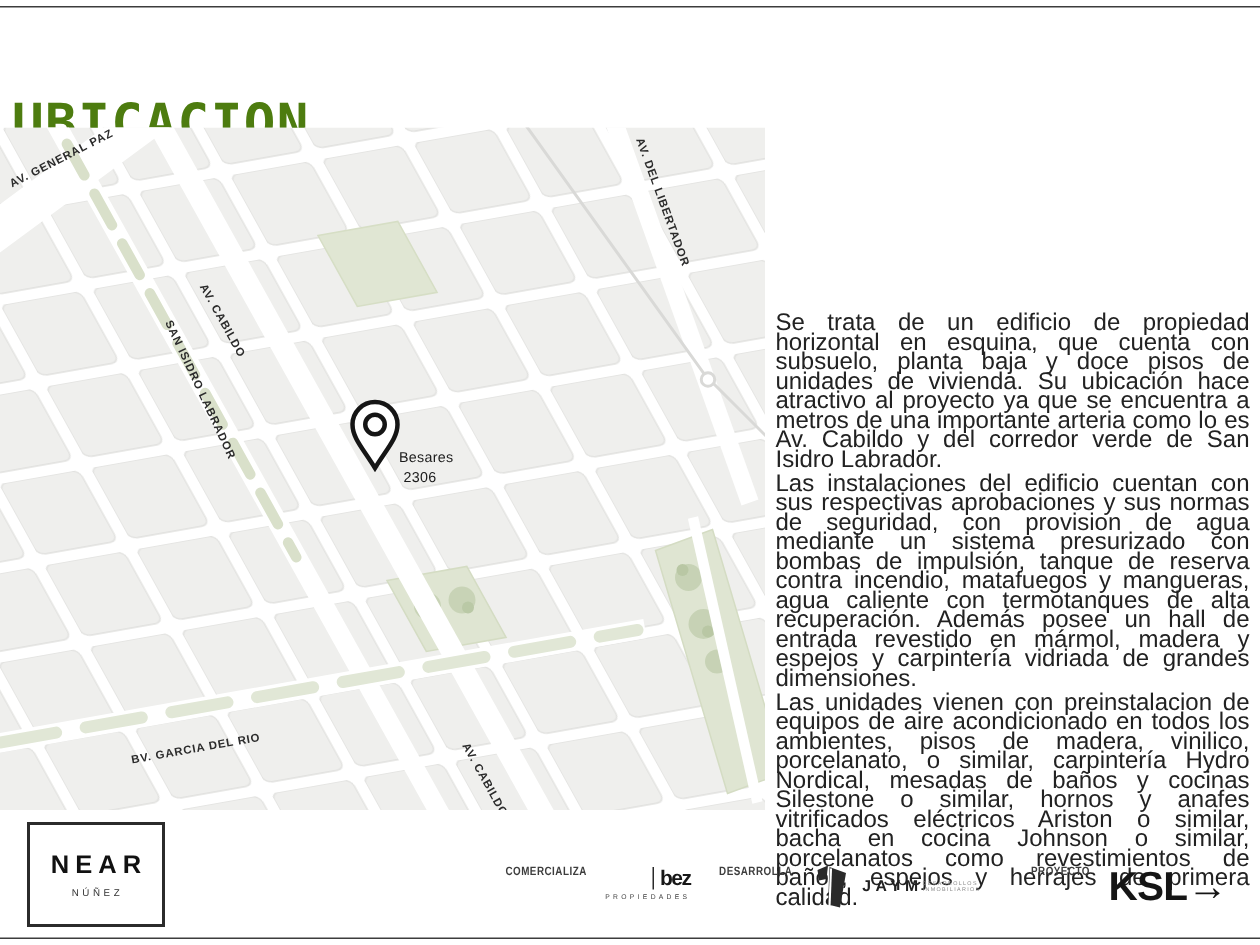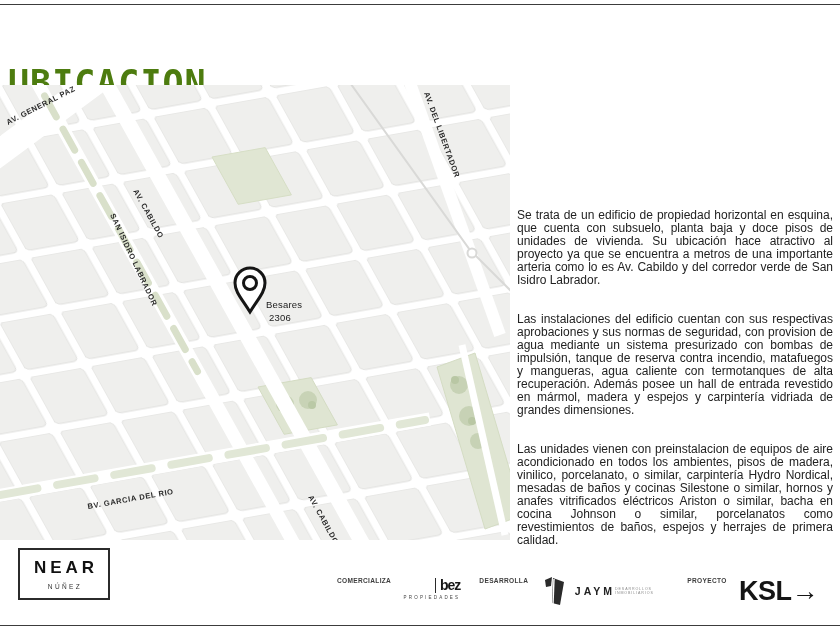--- a/index.html
+++ b/index.html
@@ -21,27 +21,27 @@
   .street-label{
     font-family:"Liberation Sans", sans-serif;
     font-size:7.6px;font-weight:700;letter-spacing:0.6px;fill:#2b2b2b;
   }
   .marker-label{
     font-family:"Liberation Sans", sans-serif;
     font-size:9.5px;font-weight:400;fill:#1a1a1a;letter-spacing:0.2px;
   }
   .desc-col{
     position:absolute;left:517px;top:209px;width:316px;
-    font-size:12px;line-height:13px;text-align:justify;color:#222;
+    font-size:16px;line-height:13px;text-align:justify;color:#222;
   }
   .desc-col p{margin:0;}
-  .desc-col p.gap{margin-top:26px;}
+  .desc-col p.gap{margin-top:3px;}
   
   .brand-box{
-    position:absolute;left:18px;top:548px;width:92px;height:52px;
+    position:absolute;left:18px;top:548px;width:92px;height:70px;
     border:2px solid #2b2b2b;box-sizing:border-box;
     display:flex;flex-direction:column;align-items:center;justify-content:center;
   }
   .brand-name{font-size:17px;font-weight:800;letter-spacing:4px;color:#111;padding-left:4px;}
   .brand-sub{font-size:6.5px;letter-spacing:2.4px;color:#333;margin-top:5px;padding-left:2px;}
   .credits{
     position:absolute;right:22px;top:576px;height:36px;
     display:flex;align-items:flex-start;
   }
   .credit-role{

